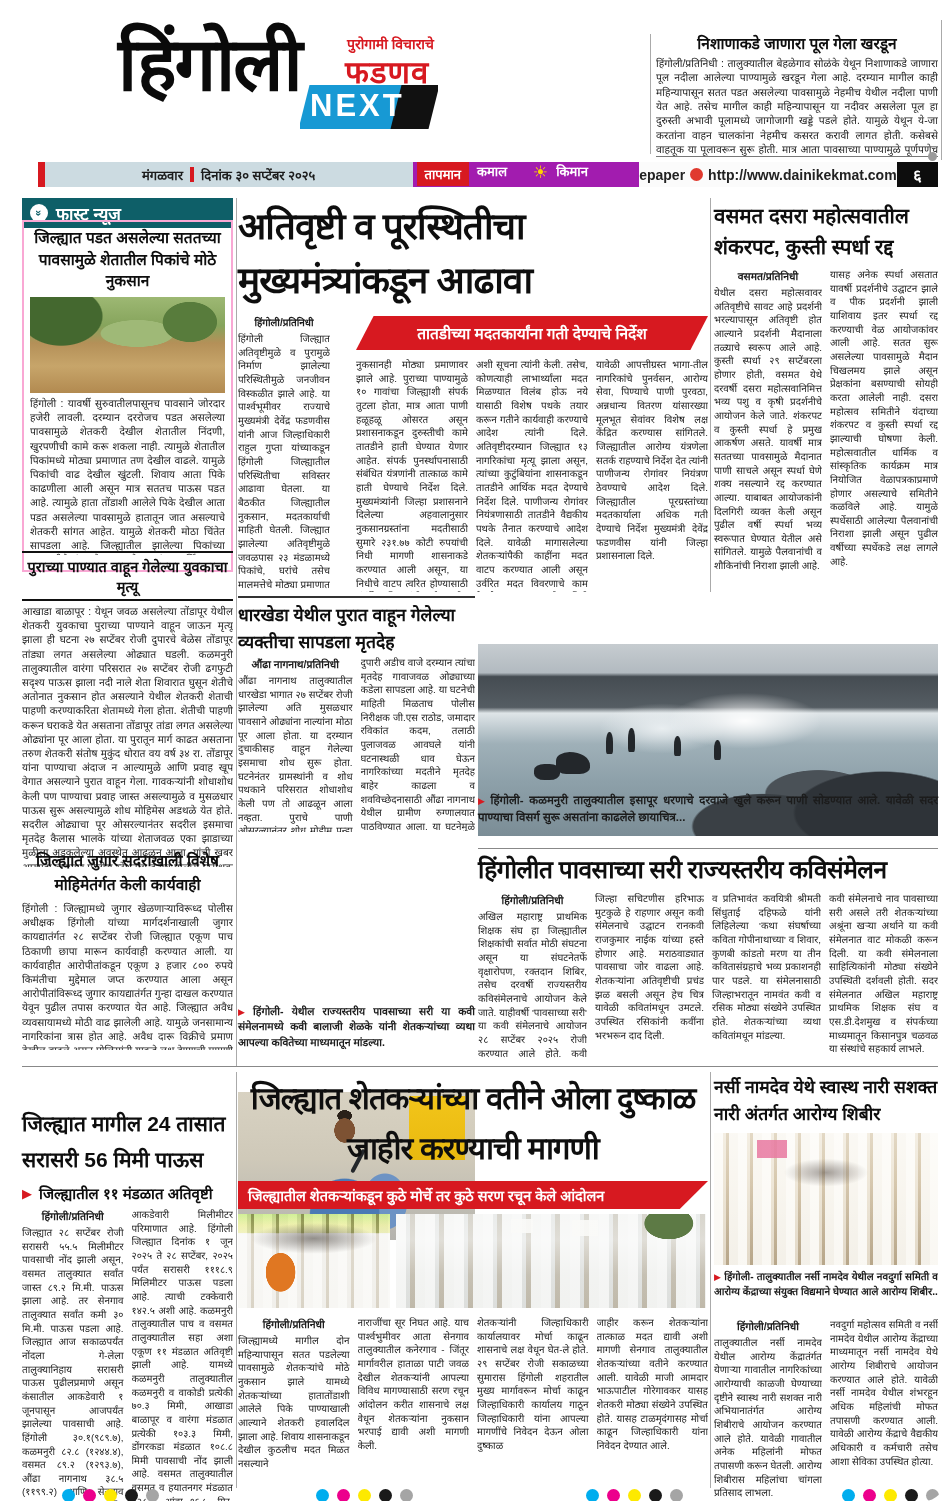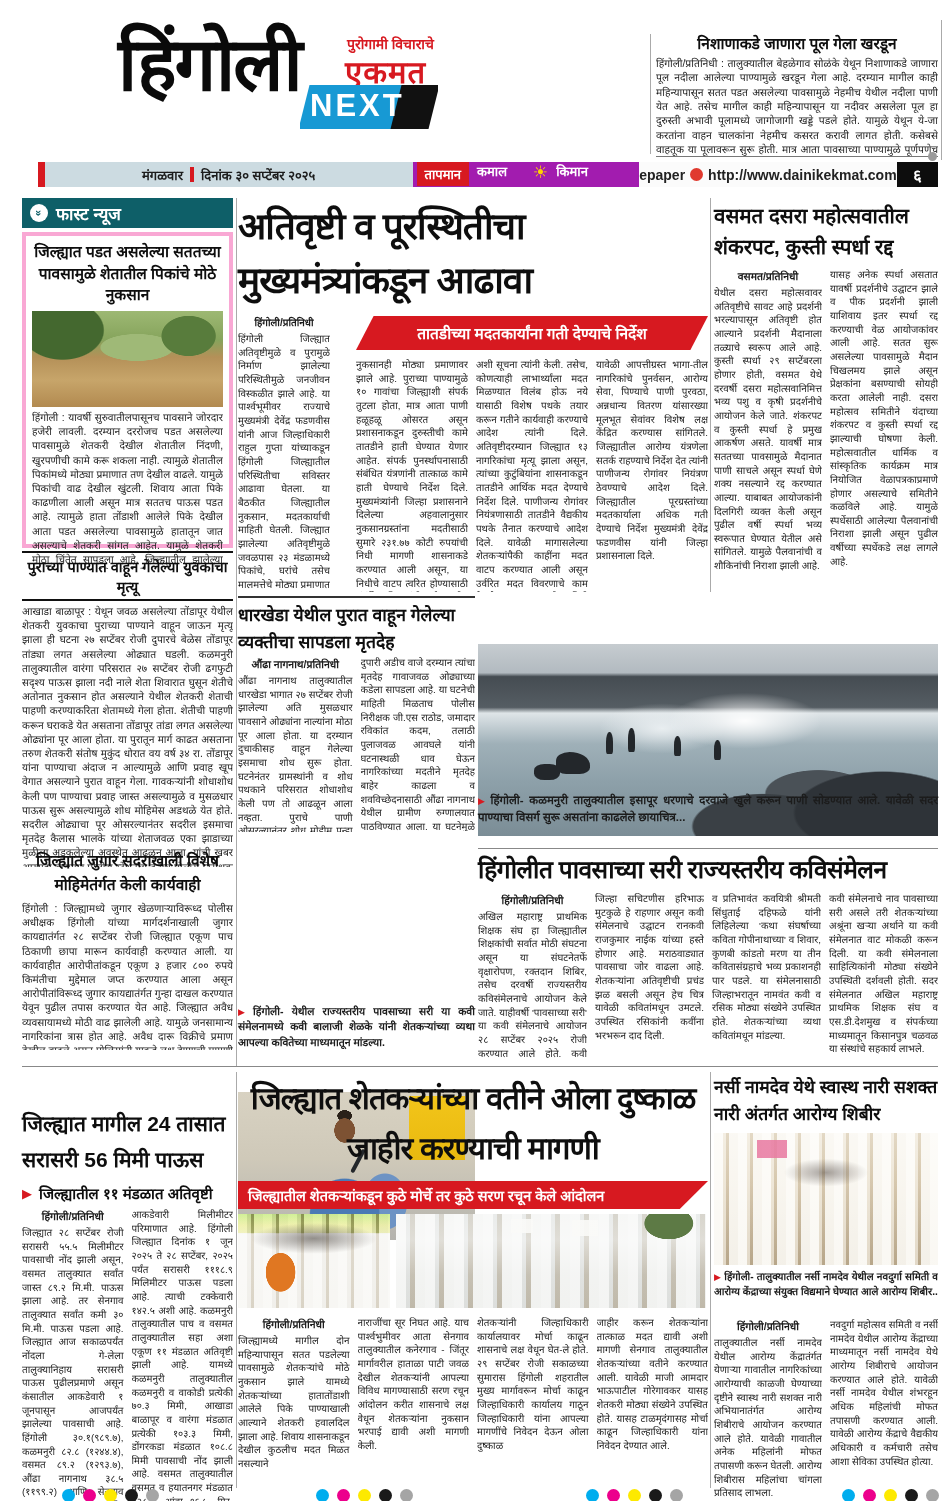--- a/index.html
+++ b/index.html
@@ -1,17 +1,17 @@
 <!DOCTYPE html>
 <html><head>
 <meta charset="utf-8">
 <style>
   html,body{margin:0;padding:0;background:#fff;}
   #page{position:relative;width:945px;height:1501px;background:#fff;overflow:hidden;
-        font-family:"Liberation Sans","DejaVu Sans",sans-serif;color:#1c1c1c;}
+        font-family:"Liberation Sans","DejaVu Sans",sans-serif;color:#1c1c1c;border-radius:21px;}
   .abs{position:absolute;}
   .bt{font-size:10.3px;line-height:1.38;text-align:justify;overflow:hidden;color:#1d1d1d;}
   .cols{display:flex;gap:8px;}
   .col{flex:1 1 0;overflow:hidden;}
   .by{font-weight:bold;text-align:center;font-size:10.5px;margin:1px 0 3px;}
   .hl{font-weight:bold;color:#0e0e0e;}
   .center{text-align:center;}
   .vr{position:absolute;width:1px;background:#aaa;}
   .hrule{position:absolute;height:1px;background:#888;}
   .tri{color:#d71920;font-size:9px;margin-right:3px;}
@@ -46,21 +46,21 @@
   .dots{position:absolute;top:1489px;display:flex;gap:8px;}
   .dot{width:13px;height:13px;border-radius:50%;display:inline-block;}
 </style>
 </head>
 <body>
 
 <div id="page">
 
   <div class="abs" style="left:118px;top:28px;" id="city-title">हिंगोली</div>
   <div class="abs" style="left:347px;top:34px;" id="tagline">पुरोगामी विचाराचे</div>
-  <div class="abs" style="left:345px;top:50px;" id="brand">एकमत</div>
+  <div class="abs" style="left:345px;top:50px;" id="brand">फडणव</div>
   <div class="abs photo" style="left:300px;top:83px;" id="next-logo">
     <div id="next-blue"></div>
     <div id="next-black"></div>
     <div id="next-text">NEXT</div>
   </div>
 
   <div class="abs" style="left:656px;top:32px;width:282px;height:124px;border-bottom:1px solid #777;">
     <div class="hl center" style="font-size:15.5px;margin-bottom:3px;">निशाणाकडे जाणारा पूल गेला खरडून</div>
     <div class="bt" style="height:100px;font-size:10.4px;">हिंगोली/प्रतिनिधी :  तालुक्यातील बेहळेगाव सोळंके येथून निशाणाकडे जाणारा पूल नदीला आलेल्या पाण्यामुळे खरडून गेला आहे. दरम्यान मागील काही महिन्यापासून सतत पडत असलेल्या पावसामुळे नेहमीच येथील नदीला पाणी येत आहे. तसेच मागील काही महिन्यापासून या नदीवर असलेला पूल हा दुरुस्ती अभावी पूलामध्ये जागोजागी खड्डे पडले होते. यामुळे येथून ये-जा करतांना वाहन चालकांना नेहमीच कसरत करावी लागत होती. कसेबसे वाहतूक या पूलावरून सुरू होती. मात्र आता पावसाच्या पाण्यामुळे पूर्णपणेच पूल खरडून गेल्याने वाहतूकीस अडथळण निर्माण झाली आहे. दुरुस्तीची मागणी वाहन चालकांकडून होत आहे.</div>
   </div>
@@ -88,21 +88,21 @@
     </div>
     <div id="page-box">६</div>
   </div>
 
   <div class="abs" id="fn-header">
     <span id="fn-icon">
         <span>»</span>
       </span>
     <span id="fn-label">फास्ट न्यूज</span>
   </div>
-  <div class="abs" style="left:22px;top:232px;width:211px;height:316px;border:4px solid #f9a8d4;box-sizing:border-box;">
+  <div class="abs" style="left:22px;top:220px;width:211px;height:352px;border:2px solid #f9a8d4;box-sizing:border-box;">
     <div class="hl center" style="font-size:15.5px;line-height:1.4;padding:5px 5px 3px;">जिल्ह्यात पडत असलेल्या सततच्या पावसामुळे शेतातील पिकांचे मोठे नुकसान</div>
     <div class="photo" style="margin:2px 6px;height:96px;background:
       radial-gradient(70px 50px at 16% 20%, #44682f 58%, rgba(0,0,0,0) 60%),
       radial-gradient(46px 34px at 82% 26%, #587c3c 58%, rgba(0,0,0,0) 60%),
       radial-gradient(60px 22px at 55% 38%, #9fb977 60%, rgba(0,0,0,0) 62%),
       linear-gradient(180deg,#9db873 0%,#86a45c 30%,#b49058 48%,#c7a56a 72%,#b28a50 100%);"></div>
     <div class="bt" style="margin:4px 6px 0;height:158px;">हिंगोली : यावर्षी सुरुवातीलपासूनच पावसाने जोरदार हजेरी लावली. दरम्यान दररोजच पडत असलेल्या पावसामुळे शेतकरी देखील शेतातील निंदणी, खुरपणीची कामे करू शकला नाही. त्यामुळे शेतातील पिकांमध्ये मोठ्या प्रमाणात तण देखील वाढले. यामुळे पिकांची वाढ देखील खुंटली. शिवाय आता पिके काढणीला आली असून मात्र सततच पाऊस पडत आहे. त्यामुळे हाता तोंडाशी आलेले पिके देखील आता पडत असलेल्या पावसामुळे हातातून जात असल्याचे शेतकरी सांगत आहेत. यामुळे शेतकरी मोठा चिंतेत सापडला आहे. जिल्ह्यातील झालेल्या पिकांच्या नुकसानीचे पंचनामे करून शेतकऱ्यांना आर्थिक मदत करावी अशी मागणी देखील जिल्ह्यातील शेतकरी वर्गाकडून करण्यात येत आहे.</div>
   </div>
 
   <div class="abs" style="left:22px;top:551px;width:211px;">

